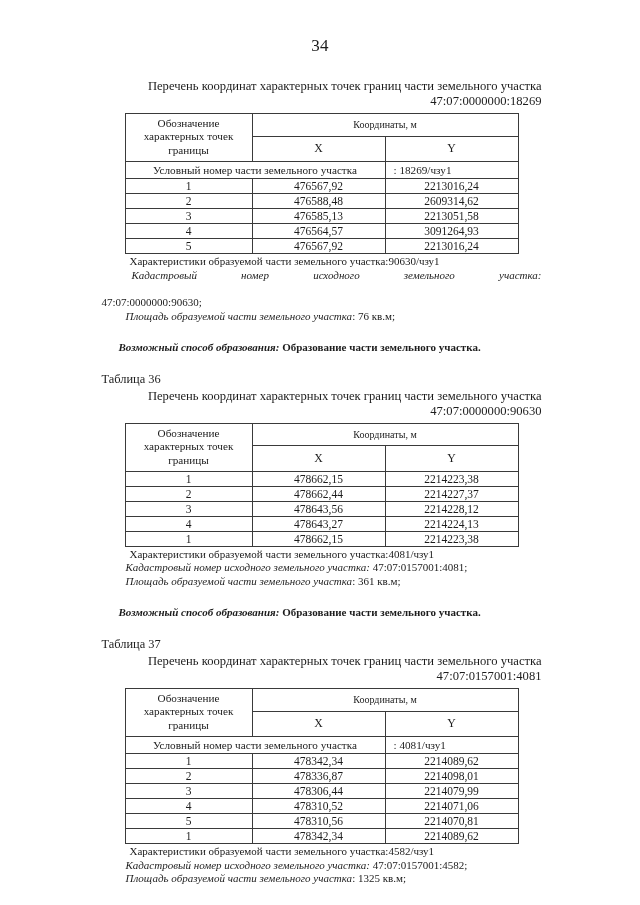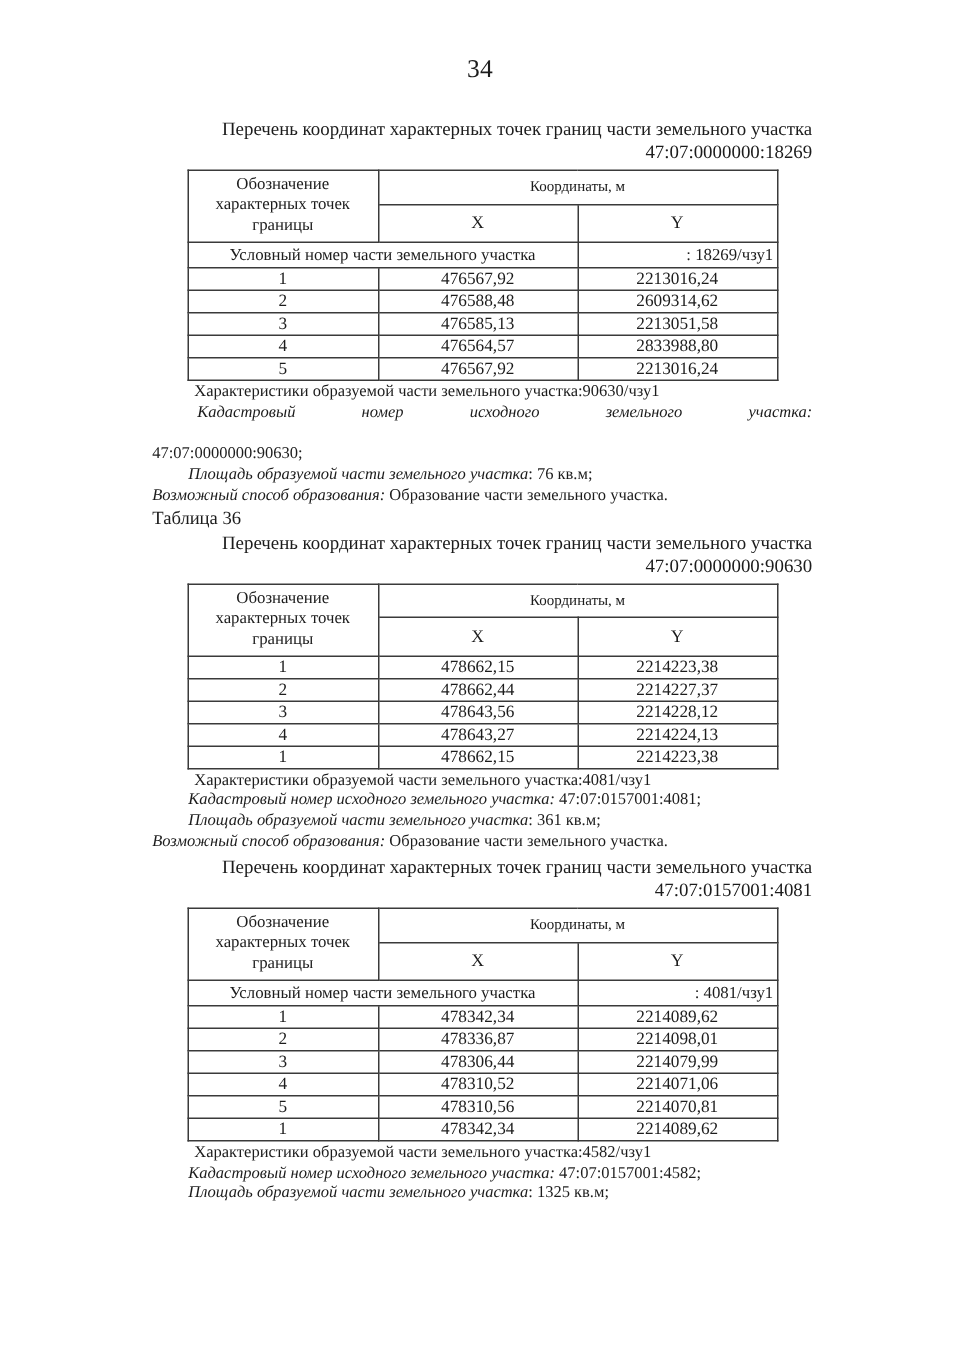--- a/index.html
+++ b/index.html
@@ -68,21 +68,21 @@
     font-size: 10px;
     padding: 4px 2px;
   }
   table.coord th.hdr-x { width: 160px; font-size: 11.8px; padding: 3px 2px;}
   table.coord th.hdr-y { font-size: 11.8px; padding: 3px 2px;}
   table.coord td.cond-label {
     font-size: 11.2px;
     padding: 2px 4px;
   }
   table.coord td.cond-value {
-    text-align: right;
+    text-align: left;
     padding-left: 8px;
     font-size: 11.2px;
   }
   table.coord td.num { font-size: 11.5px; padding: 1px 2px; }
   table.coord td.val { font-size: 11.5px; padding: 1px 2px; }
 
   .para-block {
     font-size: 11px;
     line-height: 1.26;
     margin: 1px 0 0 0;
@@ -92,21 +92,22 @@
     text-align: justify;
     margin: 0;
   }
   .p-indent-sm {
     text-indent: 24px;
     text-align: justify;
     margin: 0;
   }
   .p-plain {
     text-align: justify;
-    margin: 0;
+    margin: 17px;
+    font-weight: bold;
   }
   .p-justify-stretch {
     text-indent: 30px;
     text-align: justify;
     margin: 0;
   }
   .p-justify-stretch > .stretch-line {
     display: block;
     text-align: justify;
   }
@@ -163,21 +164,21 @@
             <td class="val">2609314,62</td>
           </tr>
           <tr>
             <td class="num">3</td>
             <td class="val">476585,13</td>
             <td class="val">2213051,58</td>
           </tr>
           <tr>
             <td class="num">4</td>
             <td class="val">476564,57</td>
-            <td class="val">2833988,80</td>
+            <td class="val">3091264,93</td>
           </tr>
           <tr>
             <td class="num">5</td>
             <td class="val">476567,92</td>
             <td class="val">2213016,24</td>
           </tr>
         </tbody>
       </table>
 
       <div class="para-block">
@@ -234,20 +235,21 @@
         </tbody>
       </table>
 
       <div class="para-block">
         <p class="p-indent"><span>Характеристики образуемой части земельного участка</span><span>:4081/чзу1</span></p>
         <p class="p-indent-sm"><span class="ital">Кадастровый номер исходного земельного участка:</span> <span>47:07:0157001:4081;</span></p>
         <p class="p-indent-sm"><span class="ital">Площадь образуемой части земельного участка</span><span>: 361 кв.м;</span></p>
         <p class="p-plain"><span class="ital">Возможный способ образования:</span> <span>Образование части земельного участка.</span></p>
       </div>
 
+      <p class="table-caption">Таблица 37</p>
     </div>
 
     <div>
       <div class="section-title title-gap">
         <span class="line1">Перечень координат характерных точек границ части земельного участка</span>
         <span class="line2">47:07:0157001:4081</span>
       </div>
 
       <table class="coord">
         <tbody>

